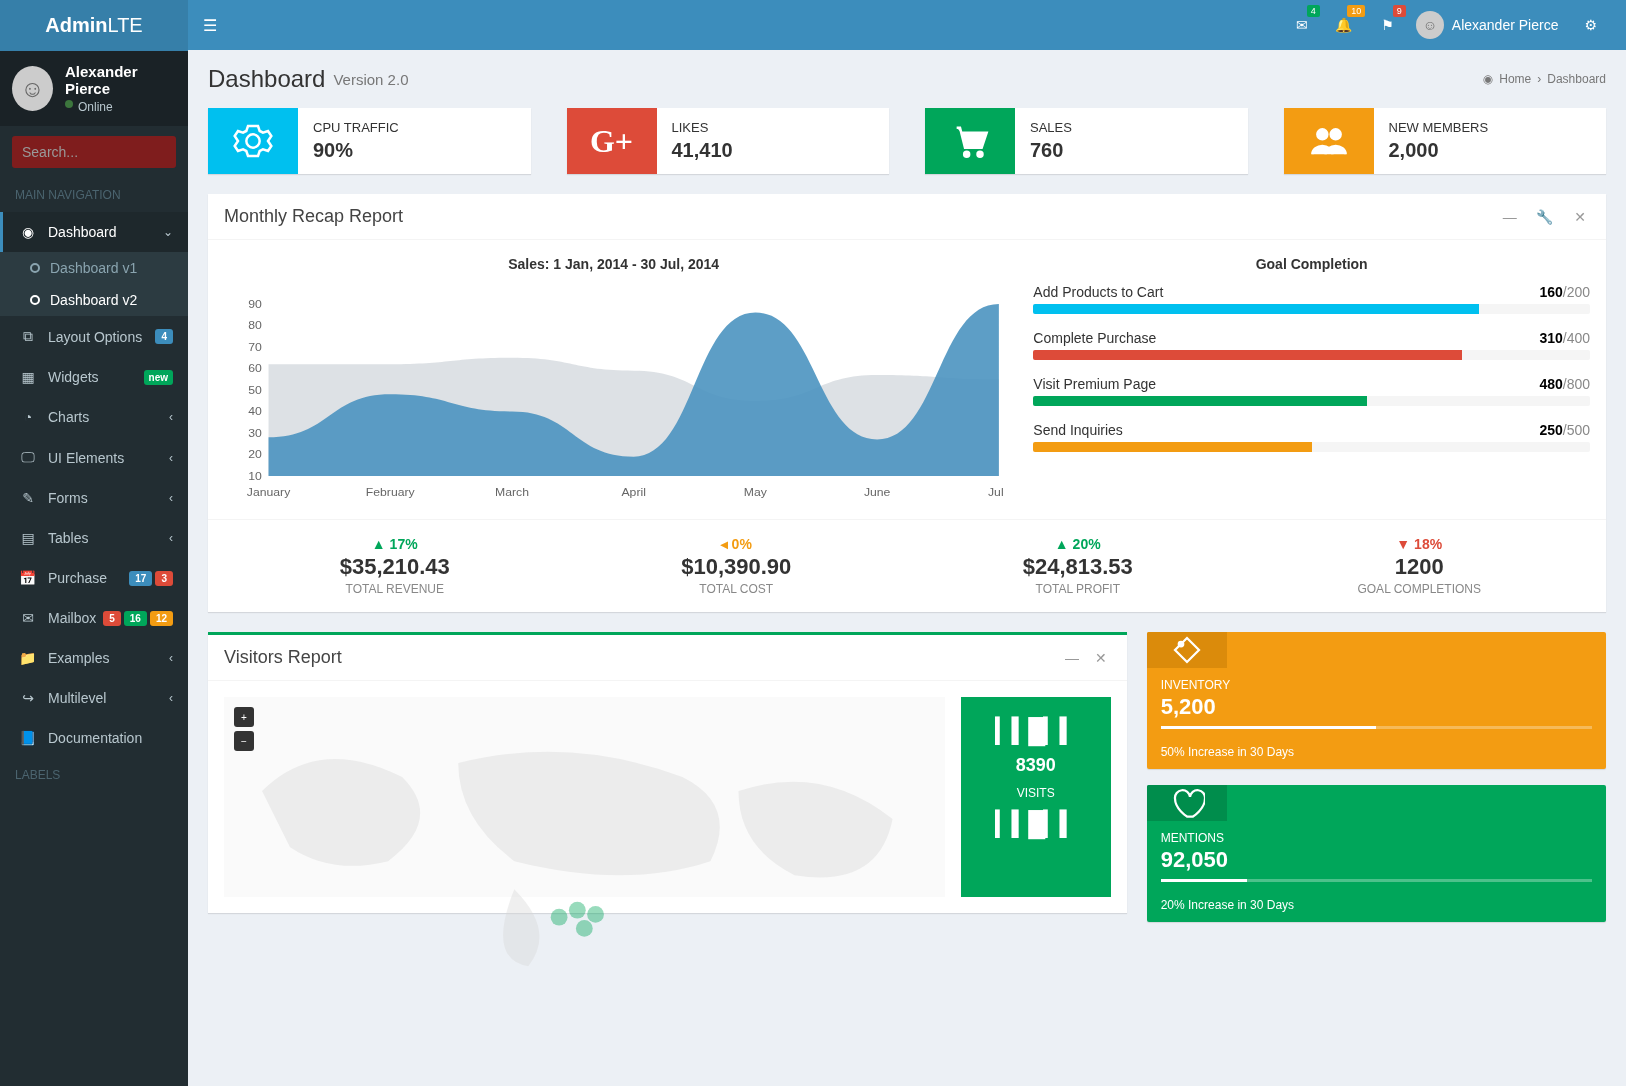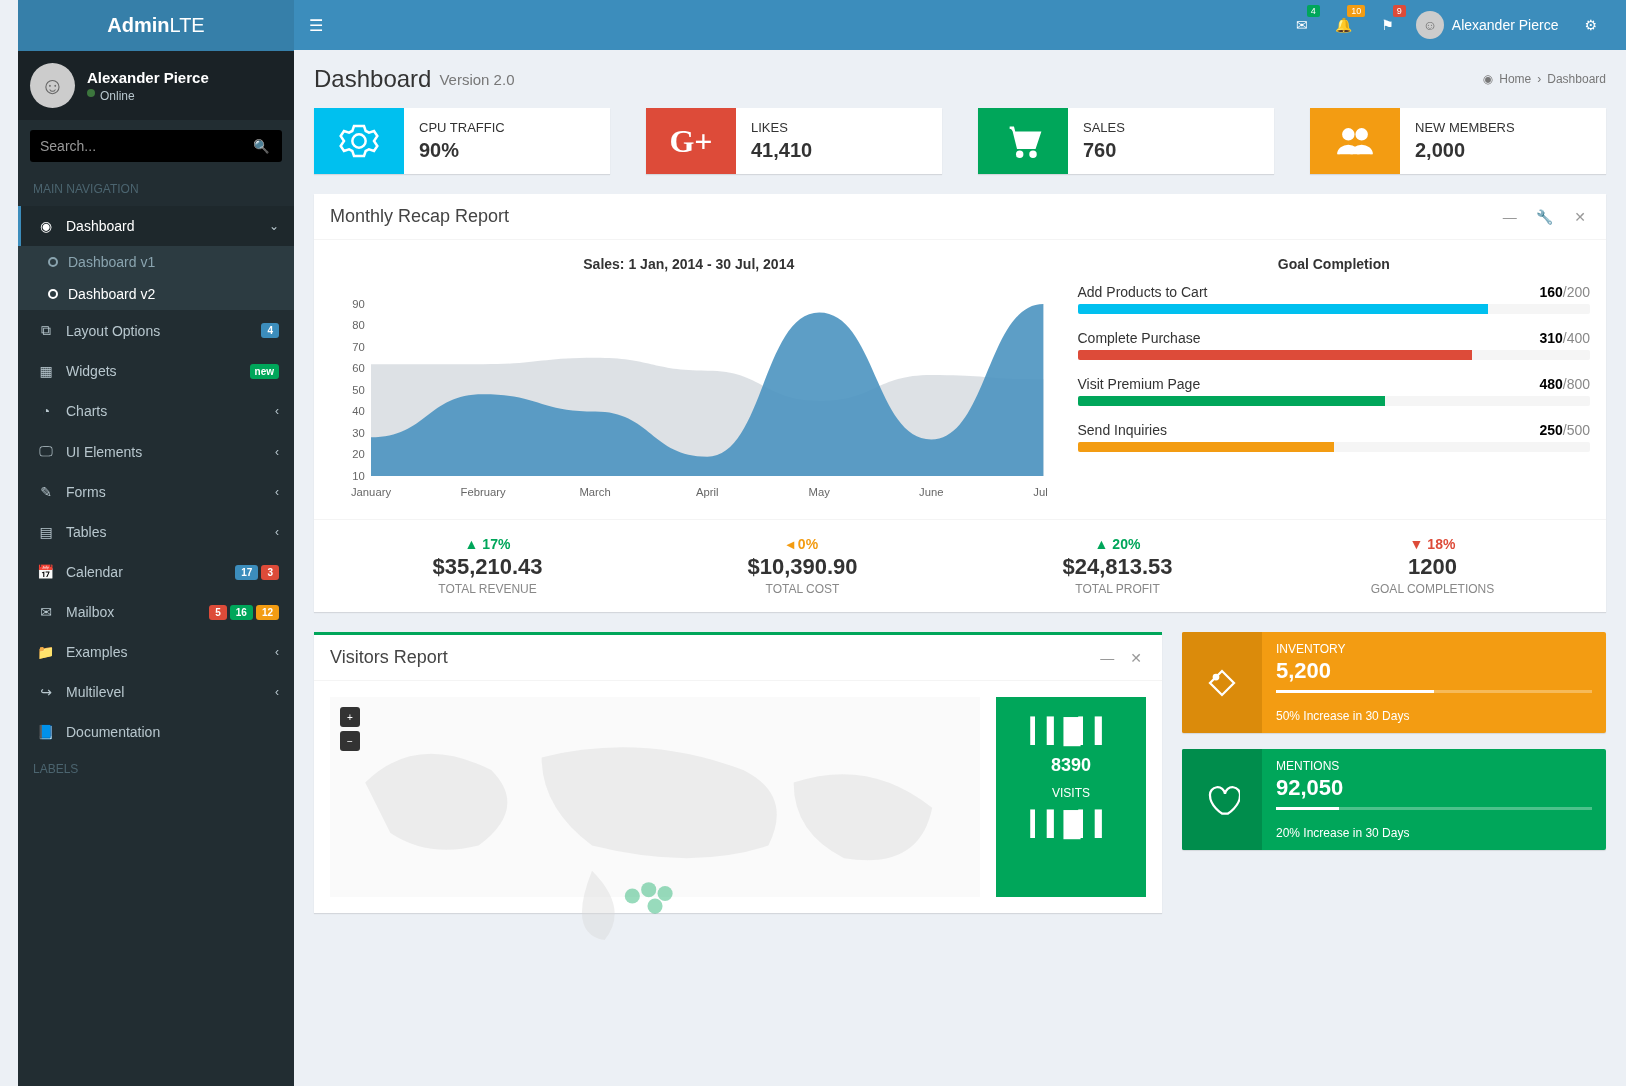--- a/index.html
+++ b/index.html
@@ -1,29 +1,29 @@
 <!DOCTYPE html>
 <html><head>
 <meta charset="utf-8">
 <style>
 * { box-sizing: border-box; margin: 0; padding: 0; }
 body { font-family: "Helvetica Neue", Arial, sans-serif; font-size: 14px; background: #ecf0f5; color: #333; }
 .wrapper { display: flex; min-height: 100vh; }
 
 
-.sidebar { width: 276px; background: #222d32; color: #b8c7ce; display: flex; flex-direction: column; margin-left: 18px; }
+.sidebar { width: 188px; background: #222d32; color: #b8c7ce; display: flex; flex-direction: column; }
 .brand { background: #367fa9; color: #fff; font-size: 20px; font-weight: 300; padding: 14px 0; text-align: center; }
 .brand b { font-weight: 700; }
 .user-panel { display: flex; align-items: center; padding: 12px; background: #1a2226; }
 .user-panel .avatar { width: 45px; height: 45px; border-radius: 50%; background: #ccc; margin-right: 12px; display:flex; align-items:center; justify-content:center; font-size:24px; color:#666; }
 .user-panel .info .name { color: #fff; font-weight: 600; font-size: 15px; }
 .user-panel .info .status { font-size: 12px; color: #b8c7ce; display: flex; margin-top: 3px; }
 .user-panel .info .status .dot { width: 8px; height: 8px; border-radius: 50%; background: #3c763d; margin-right: 5px; }
 .sidebar-search { padding: 10px 12px; }
-.sidebar-search .search-box { display: flex; background: #000000; border-radius: 3px; }
+.sidebar-search .search-box { display: flex; background: #7f1d1d; border-radius: 3px; }
 .sidebar-search input { flex: 1; background: transparent; border: none; color: #ccc; padding: 8px 10px; font-size: 14px; }
 .sidebar-search input::placeholder { color: #999; }
 .sidebar-search button { background: transparent; border: none; color: #999; padding: 0 12px; cursor: pointer; }
 .sidebar-header { color: #4b646f; padding: 10px 15px; font-size: 12px; text-transform: uppercase; }
 .nav-item { display: flex; align-items: center; padding: 12px 15px; color: #b8c7ce; cursor: pointer; border-left: 3px solid transparent; }
 .nav-item.active { background: #1e282c; color: #fff; border-left-color: #3c8dbc; }
 .nav-item .icon { width: 20px; margin-right: 10px; text-align: center; }
 .nav-item .label { flex: 1; }
 .nav-item .badges { display: flex; gap: 3px; }
 .badge { display: inline-block; padding: 2px 6px; border-radius: 3px; font-size: 10px; font-weight: 700; color: #fff; }
@@ -102,21 +102,21 @@
 .pct.up { color:#00a65a; }
 .pct.down { color:#f39c12; }
 .pct.down-red { color:#dd4b39; }
 .footer-stat .val { font-size:22px; font-weight:700; margin:2px 0; }
 .footer-stat .lab { font-size:12px; color:#888; text-transform:uppercase; }
 
 
 .bottom-row { display: flex; gap: 20px; }
 .bottom-left { flex: 8; }
 .bottom-right { flex: 4; display:flex; flex-direction:column; gap: 16px; }
-.small-box { color:#fff; display:flex; border-radius:2px; overflow:hidden; box-shadow:0 1px 1px rgba(0,0,0,.1); }
+.small-box { color:#fff; display:flex; border-radius:2px; overflow:hidden; box-shadow:0 1px 1px rgba(0,0,0,.1);flex-direction:column; }
 .small-box .sb-icon { width: 80px; display:flex; align-items:center; justify-content:center; font-size:28px; }
 .small-box .sb-body { flex:1; padding: 10px 14px; }
 .small-box .sb-title { font-size:12px; text-transform:uppercase; }
 .small-box .sb-value { font-size:22px; font-weight:700; margin:2px 0 6px; }
 .small-box .sb-prog { height:3px; background: rgba(255,255,255,.3); }
 .small-box .sb-prog .bar { height:100%; background:#fff; }
 .small-box .sb-desc { font-size:12px; margin-top:16px; }
 .sb-yellow .sb-icon { background:#db8b0b; } .sb-yellow { background:#f39c12; }
 .sb-green .sb-icon { background:#008d4c; } .sb-green { background:#00a65a; }
 
@@ -202,21 +202,21 @@
       <span class="label">Forms</span>
       <span class="chevron">‹</span>
     </div>
     <div class="nav-item">
       <span class="icon">▤</span>
       <span class="label">Tables</span>
       <span class="chevron">‹</span>
     </div>
     <div class="nav-item">
       <span class="icon">📅</span>
-      <span class="label">Calendar</span>
+      <span class="label">Purchase</span>
       <span class="badges">
         <span class="badge badge-blue">17</span>
         <span class="badge badge-red">3</span>
       </span>
     </div>
     <div class="nav-item">
       <span class="icon">✉</span>
       <span class="label">Mailbox</span>
       <span class="badges">
         <span class="badge badge-red">5</span>

